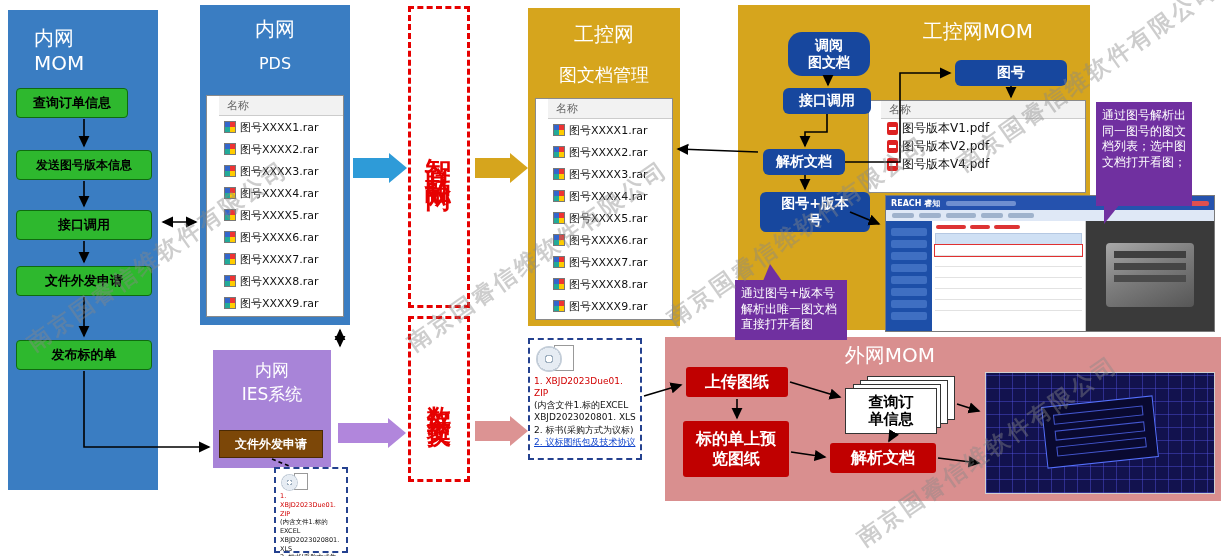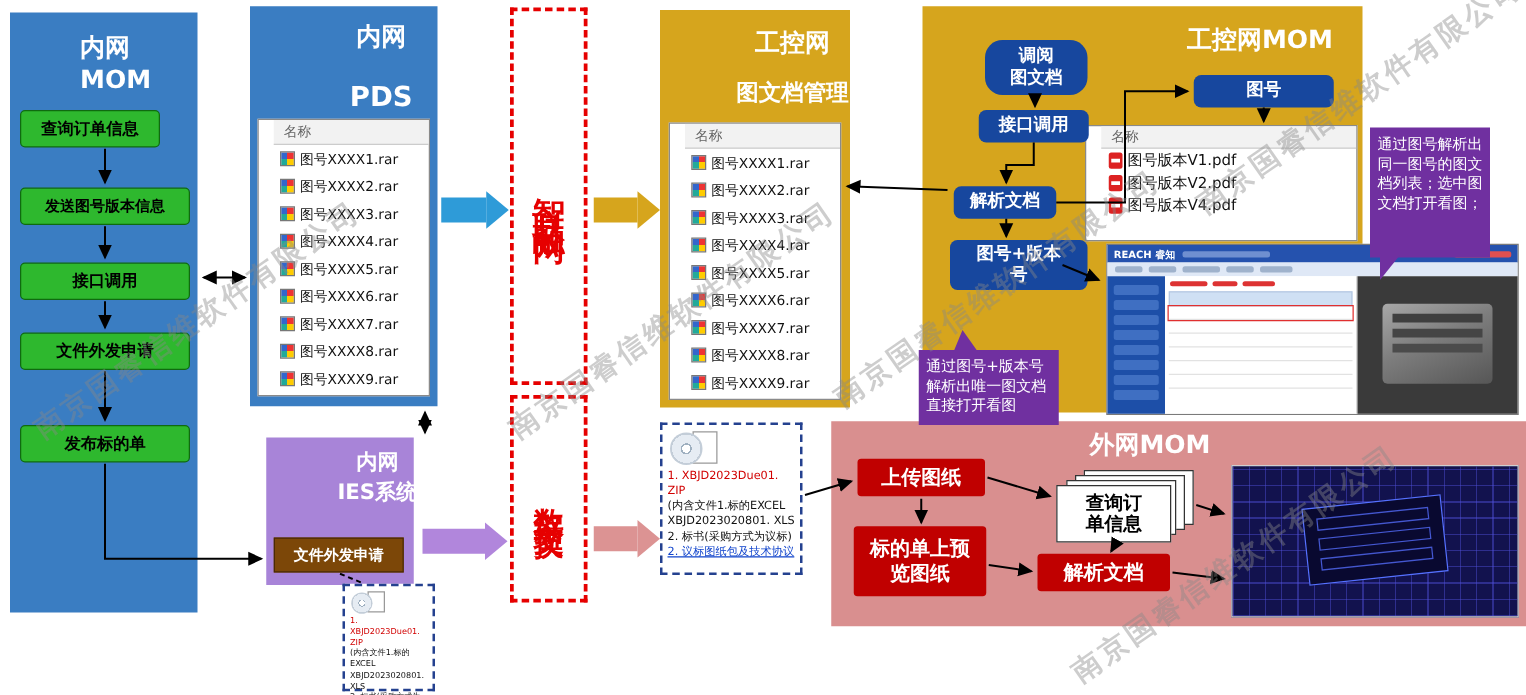--- a/index.html
+++ b/index.html
@@ -3,21 +3,21 @@
 <meta charset="utf-8">
 <style>
   *{margin:0;padding:0;box-sizing:border-box;}
   html,body{width:1221px;height:556px;}
   body{position:relative;background:#fff;font-family:"DejaVu Sans","Liberation Sans",sans-serif;overflow:hidden;}
   .abs{position:absolute;}
   .panel-blue{background:#3a7dc2;}
   .panel-gold{background:#d6a51d;}
   .panel-pink{background:#d98f8f;}
   .panel-purple{background:#a884d8;}
-  .ptitle{color:#fff;font-weight:bold;text-align:center;line-height:1.25;margin-left:30px;}
+  .ptitle{color:#fff;font-weight:normal;text-align:center;line-height:1.25;}
   .step{background:#2eb82e;border:1px solid #0f6b0f;border-radius:4px;display:flex;align-items:center;justify-content:center;font-size:13px;font-weight:bold;color:#000;text-align:center;}
   .filelist{background:#fff;border:1px solid #8a8a8a;overflow:hidden;padding-left:12px;}
   .filelist .hdr{height:20px;background:#f2f2f2;border-bottom:1px solid #ccc;color:#666;font-size:11px;display:flex;align-items:center;padding-left:8px;}
   .frow{height:22px;display:flex;align-items:center;gap:4px;padding-left:5px;font-size:11px;color:#111;white-space:nowrap;}
   .frow.sm{height:18px;font-size:12px;padding-left:6px;}
   .ric{width:12px;height:12px;border:1px solid #777;background:conic-gradient(#e33 0 25%,#fc0 0 50%,#2a9 0 75%,#36c 0);flex:0 0 12px;}
   .pdfic{width:11px;height:13px;background:#d22;border-radius:2px;position:relative;flex:0 0 11px;}
   .pdfic::after{content:'';position:absolute;left:2px;top:5px;width:7px;height:3px;background:#fff;}
   .bluenode{background:#17479e;color:#fff;font-weight:bold;display:flex;flex-direction:column;align-items:center;justify-content:center;border-radius:6px;font-size:14px;line-height:1.25;text-align:center;z-index:4;}
   .rednode{background:#c00000;color:#fff;font-weight:bold;display:flex;flex-direction:column;align-items:center;justify-content:center;border-radius:3px;font-size:16px;line-height:1.25;text-align:center;z-index:4;}
@@ -50,21 +50,21 @@
   </div>
 </div>
 <div class="abs step" style="left:16px;top:88px;width:112px;height:30px;z-index:4">查询订单信息</div>
 <div class="abs step" style="left:16px;top:150px;width:136px;height:30px;z-index:4;font-size:12px">发送图号版本信息</div>
 <div class="abs step" style="left:16px;top:210px;width:136px;height:30px;z-index:4">接口调用</div>
 <div class="abs step" style="left:16px;top:266px;width:136px;height:30px;z-index:4">文件外发申请</div>
 <div class="abs step" style="left:16px;top:340px;width:136px;height:30px;z-index:4">发布标的单</div>
 
 <div class="abs panel-blue" style="left:200px;top:5px;width:150px;height:320px;z-index:1">
   <div class="ptitle" style="position:absolute;left:0;top:12px;width:100%;font-size:20px">内网</div>
-  <div class="ptitle" style="position:absolute;left:0;top:60px;width:100%;font-size:22px">PDS</div>
+  <div class="ptitle" style="position:absolute;left:0;top:49px;width:100%;font-size:16px">PDS</div>
 </div>
 <div class="abs filelist" style="left:206px;top:95px;width:138px;height:222px;z-index:3">
   <div class="hdr">名称</div>
   <div>
 
       <div class="frow">
         <span class="ric"></span>
         <span>图号XXXX1.rar</span>
       </div>
 

